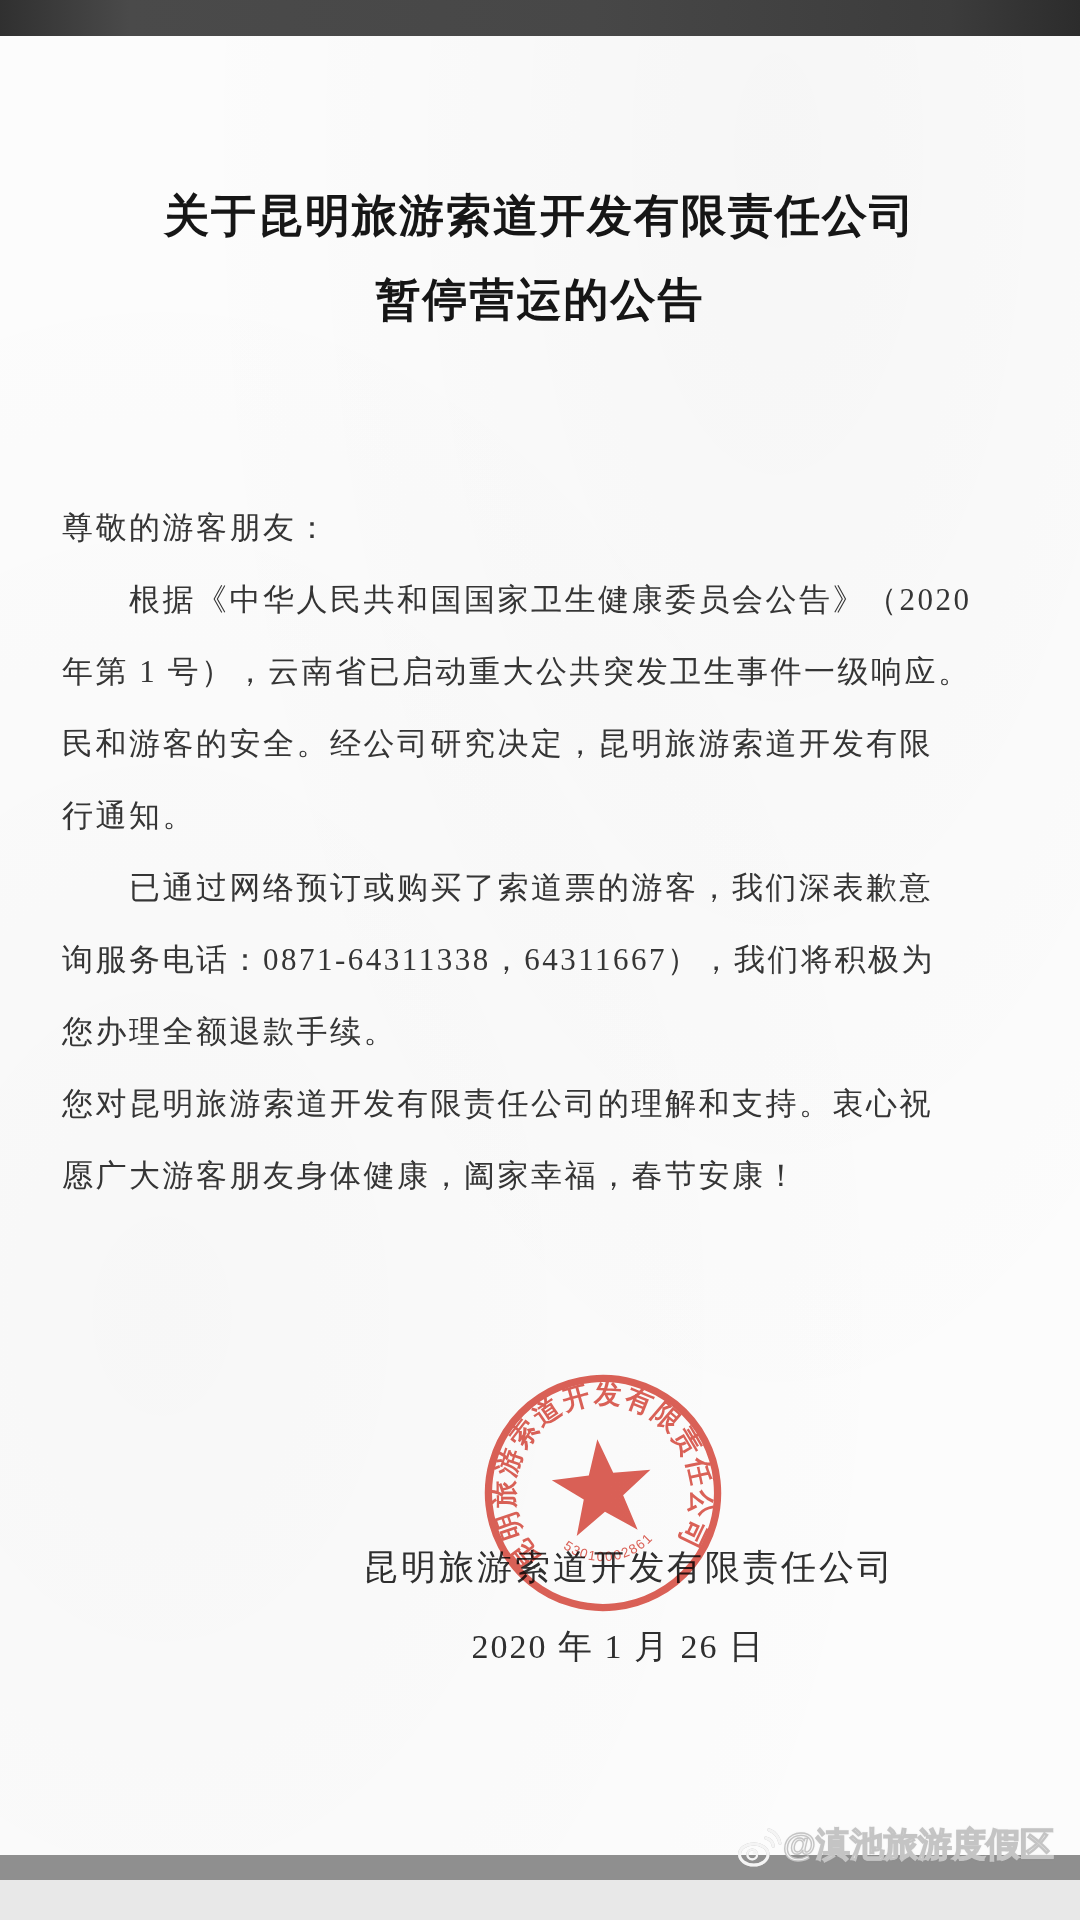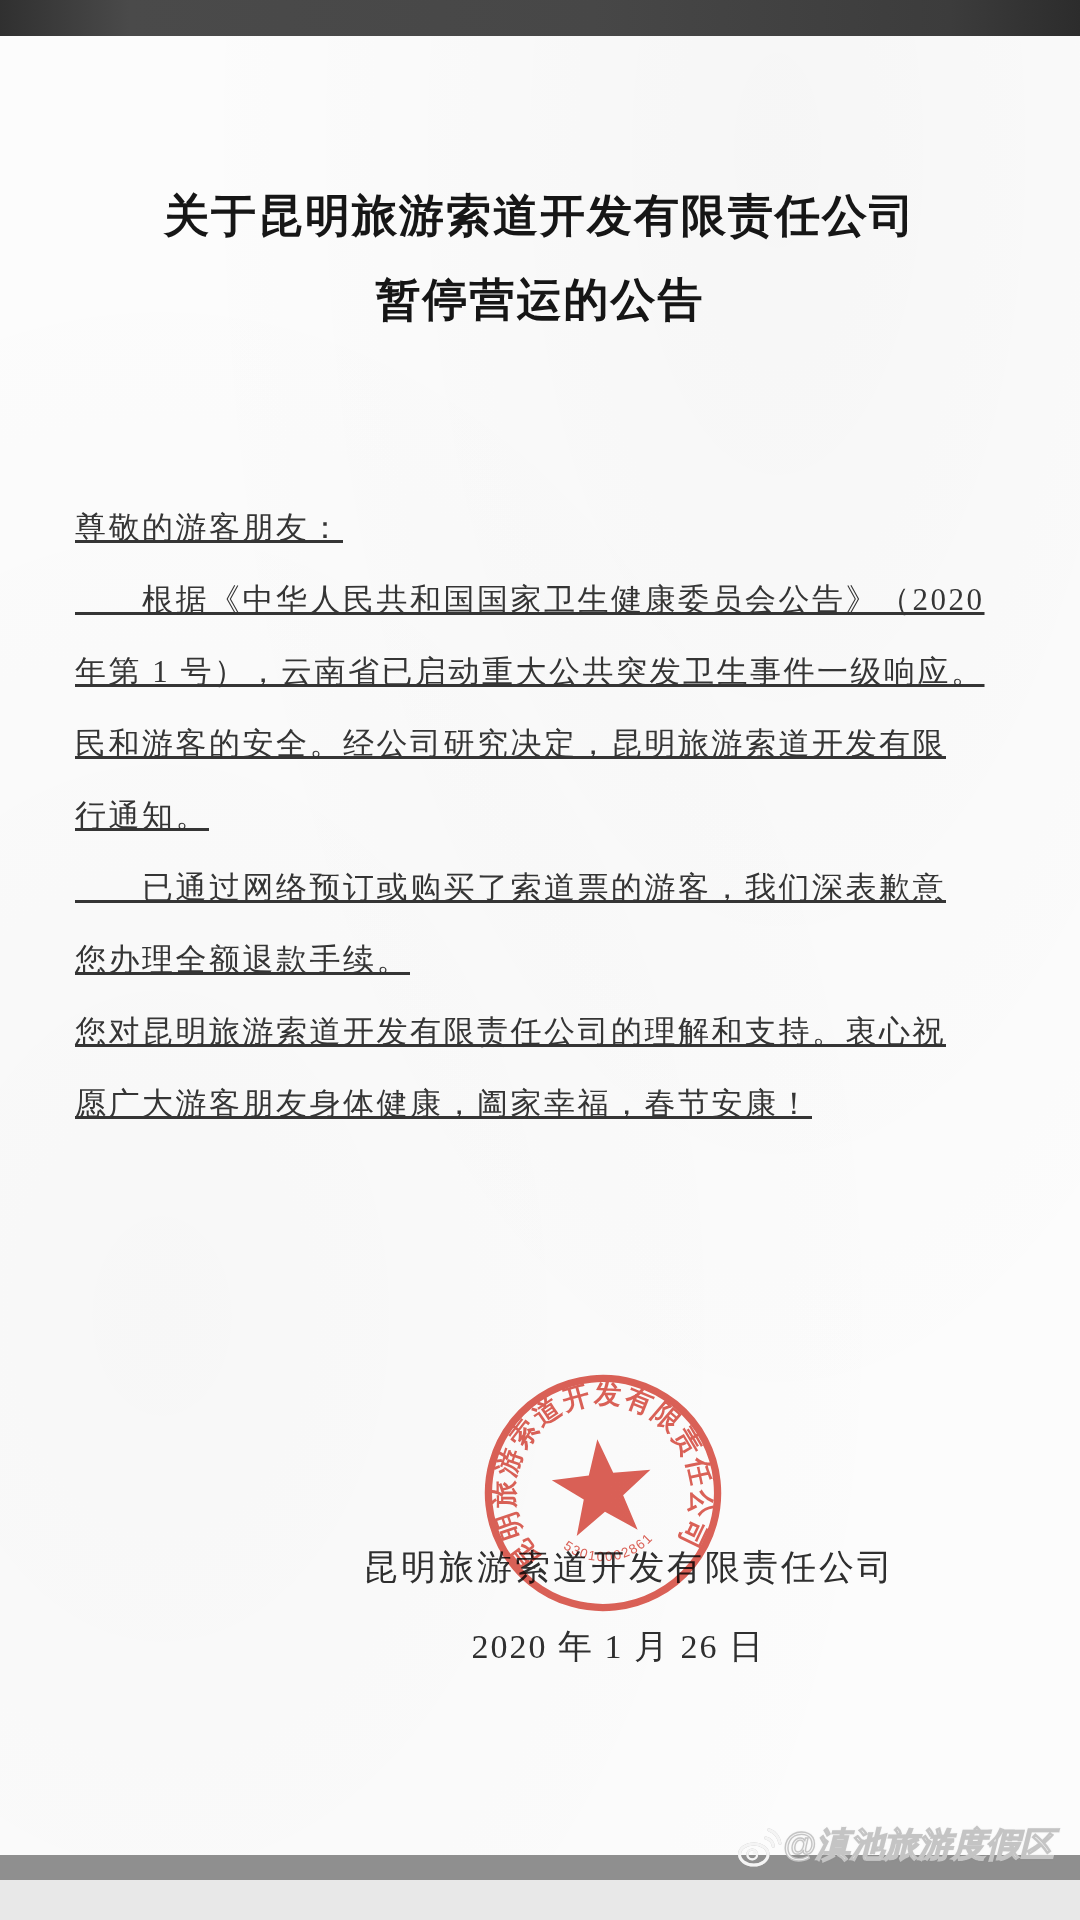--- a/index.html
+++ b/index.html
@@ -20,21 +20,21 @@
     background:#8f8f8f;
   }
   .title-line{
     position:absolute;left:0;width:1080px;text-align:center;
     font-size:45px;font-weight:700;color:#161616;letter-spacing:2px;
     white-space:nowrap;
   }
   .t1{top:186px;}
   .t2{top:270px;text-align:center;}
   .doc-body{
-    position:absolute;top:492px;left:75px;width:935px;color:#353535;text-decoration:underline;
+    position:absolute;top:492px;left:62px;width:935px;color:#353535;
   }
   .bl{
     height:72px;line-height:72px;font-size:31px;letter-spacing:2.5px;
     white-space:nowrap;
   }
   .sig{
     position:absolute;top:1544px;right:185px;
     font-size:35px;letter-spacing:3px;color:#2f2f2f;white-space:nowrap;
   }
   .date{
@@ -44,21 +44,21 @@
   .seal{
     position:absolute;left:478px;top:1368px;width:250px;height:250px;
     transform:rotate(-6deg);opacity:0.85;mix-blend-mode:multiply;
     pointer-events:none;
   }
   .seal svg{width:100%;height:100%;}
   .seal .ring-text{font-family:"Liberation Serif","DejaVu Serif",serif;font-size:26px;font-weight:700;letter-spacing:2px;}
   .seal .num-text{font-family:"Liberation Sans","DejaVu Sans",sans-serif;font-size:13px;letter-spacing:1.5px;}
   .watermark{
     position:absolute;right:26px;bottom:12px;z-index:6;
-    display:flex;align-items:center;gap:0;font-style:italic;
+    display:flex;align-items:center;gap:0;
   }
   .wm-text{
     font-family:"Liberation Sans","DejaVu Sans",sans-serif;
     font-size:34px;font-weight:700;color:#f4f4f4;
     -webkit-text-stroke:1.3px #c4c4c4;
     text-shadow:0 0 2px rgba(150,150,150,0.35);
     white-space:nowrap;
   }
   .wm-icon{width:48px;height:44px;display:inline-block;}
 </style>
@@ -72,20 +72,21 @@
   <div class="title-line t1">关于昆明旅游索道开发有限责任公司</div>
   <div class="title-line t2">暂停营运的公告</div>
 
   <div class="doc-body">
     <div class="bl">尊敬的游客朋友：</div>
     <div class="bl">　　根据《中华人民共和国国家卫生健康委员会公告》（2020</div>
     <div class="bl">年第 1 号），云南省已启动重大公共突发卫生事件一级响应。</div>
     <div class="bl">民和游客的安全。经公司研究决定，昆明旅游索道开发有限</div>
     <div class="bl">行通知。</div>
     <div class="bl">　　已通过网络预订或购买了索道票的游客，我们深表歉意</div>
+    <div class="bl">询服务电话：0871-64311338，64311667），我们将积极为</div>
     <div class="bl">您办理全额退款手续。</div>
     <div class="bl">您对昆明旅游索道开发有限责任公司的理解和支持。衷心祝</div>
     <div class="bl">愿广大游客朋友身体健康，阖家幸福，春节安康！</div>
   </div>
 
   <div class="sig">昆明旅游索道开发有限责任公司</div>
   <div class="date">2020 年 1 月 26 日</div>
 
   <div class="seal">
     <svg viewBox="0 0 240 240" xmlns="http://www.w3.org/2000/svg">

